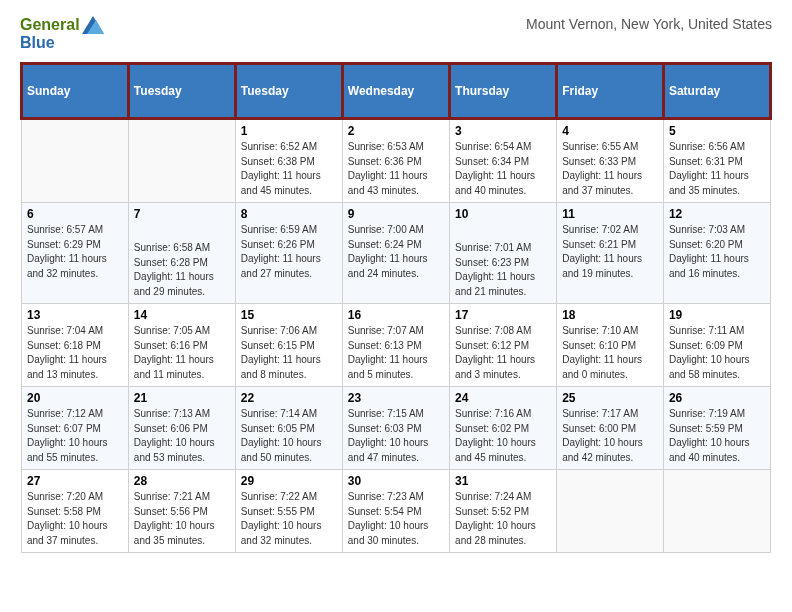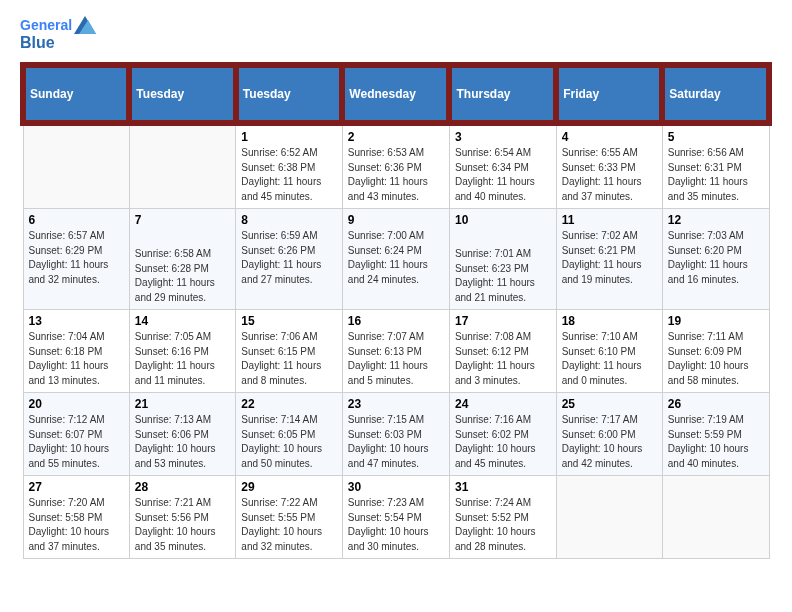--- a/index.html
+++ b/index.html
@@ -24,23 +24,23 @@
     .logo {
       display: flex;
       flex-direction: column;
       align-items: flex-start;
     }
     .logo-text {
       display: flex;
       align-items: center;
     }
     .logo-general {
-      font-size: 14px;
-      font-weight: bold;
-      color: #3b82f6;
+      font-size: 16px;
+      font-weight: bold;
+      color: #4d7c0f;
     }
     .logo-blue {
       font-size: 16px;
       font-weight: bold;
       color: #2a6ab0;
     }
     .logo-icon {
       width: 22px;
       height: 18px;
       margin-left: 2px;
@@ -63,21 +63,21 @@
       border-collapse: collapse;
       font-size: 11px;
     }
     .calendar th {
       background: #3a7abf;
       color: #fff;
       padding: 19px 4px;
       text-align: left;
       font-size: 12px;
       font-weight: bold;
-      border: 6px solid #7f1d1d;
+      border: 3px solid #7f1d1d;
     }
     .calendar td {
       border: 1px solid #d0d0d0;
       vertical-align: top;
       padding: 4px 5px;
       width: 108px;
       min-height: 80px;
       background: #fff;
     }
     .calendar tr:nth-child(even) td {
@@ -114,20 +114,21 @@
         <svg class="logo-icon" viewBox="0 0 22 18">
           <polygon points="0,18 11,0 22,18" fill="#2a6ab0"></polygon>
           <polygon points="5,18 14,4 22,18" fill="#5aaadd"></polygon>
         </svg>
       </div>
       <div>
         <span class="logo-blue">Blue</span>
       </div>
     </div>
     <div class="title-block">
+      <div class="location">Mount Vernon, New York, United States</div>
     </div>
   </div>
 
   <table class="calendar">
     <thead>
       <tr>
         <th>Sunday</th>
         <th>Tuesday</th>
         <th>Tuesday</th>
         <th>Wednesday</th>

